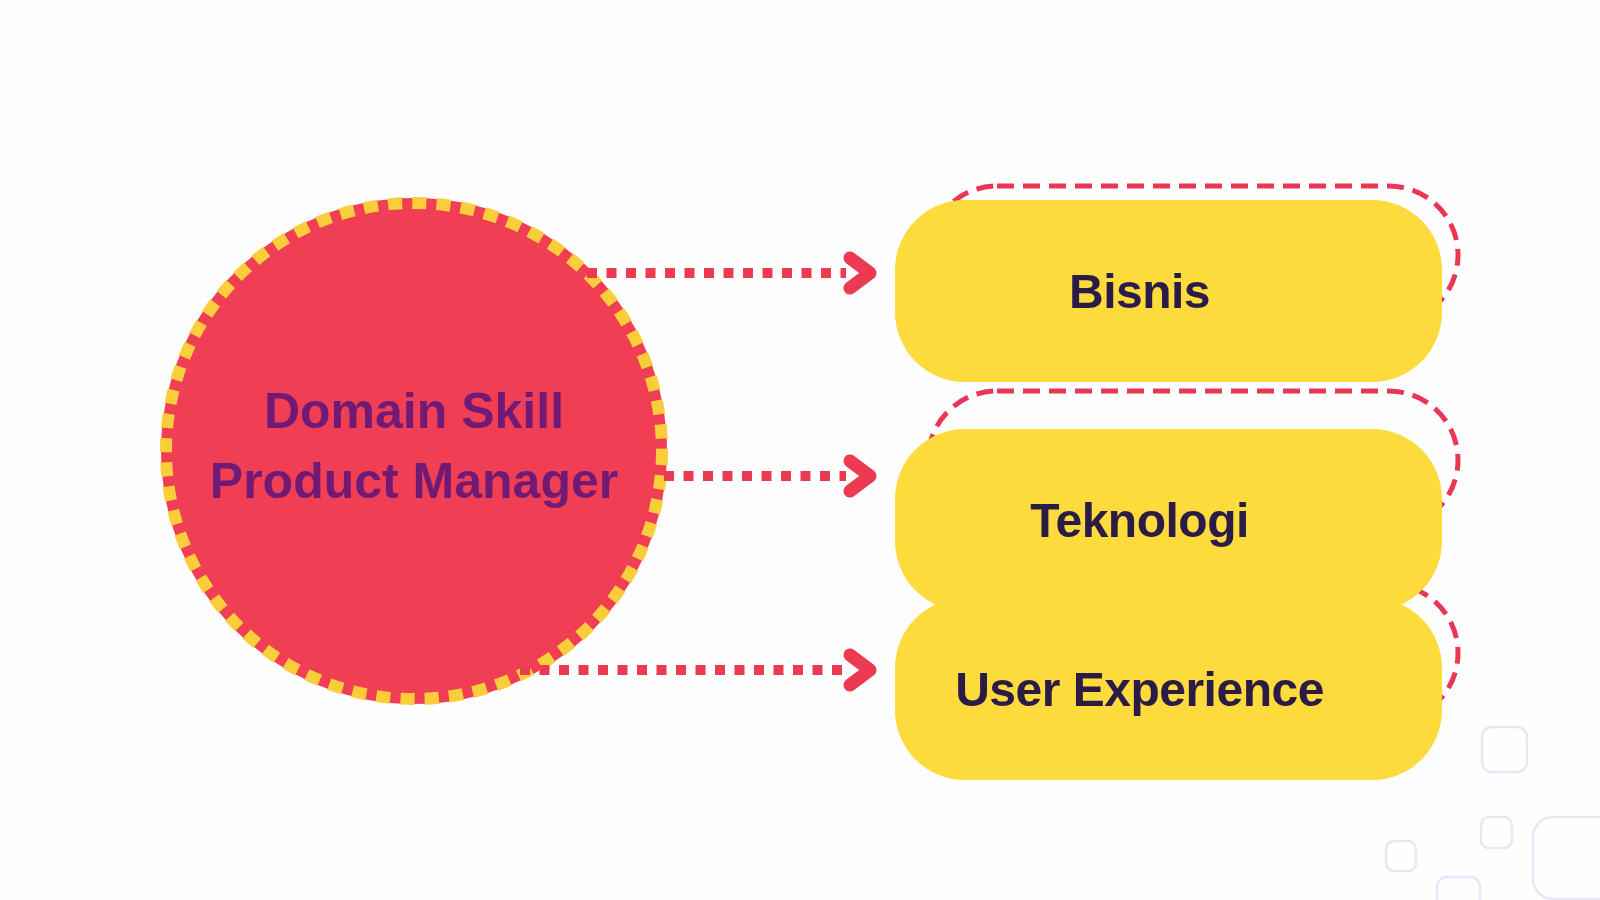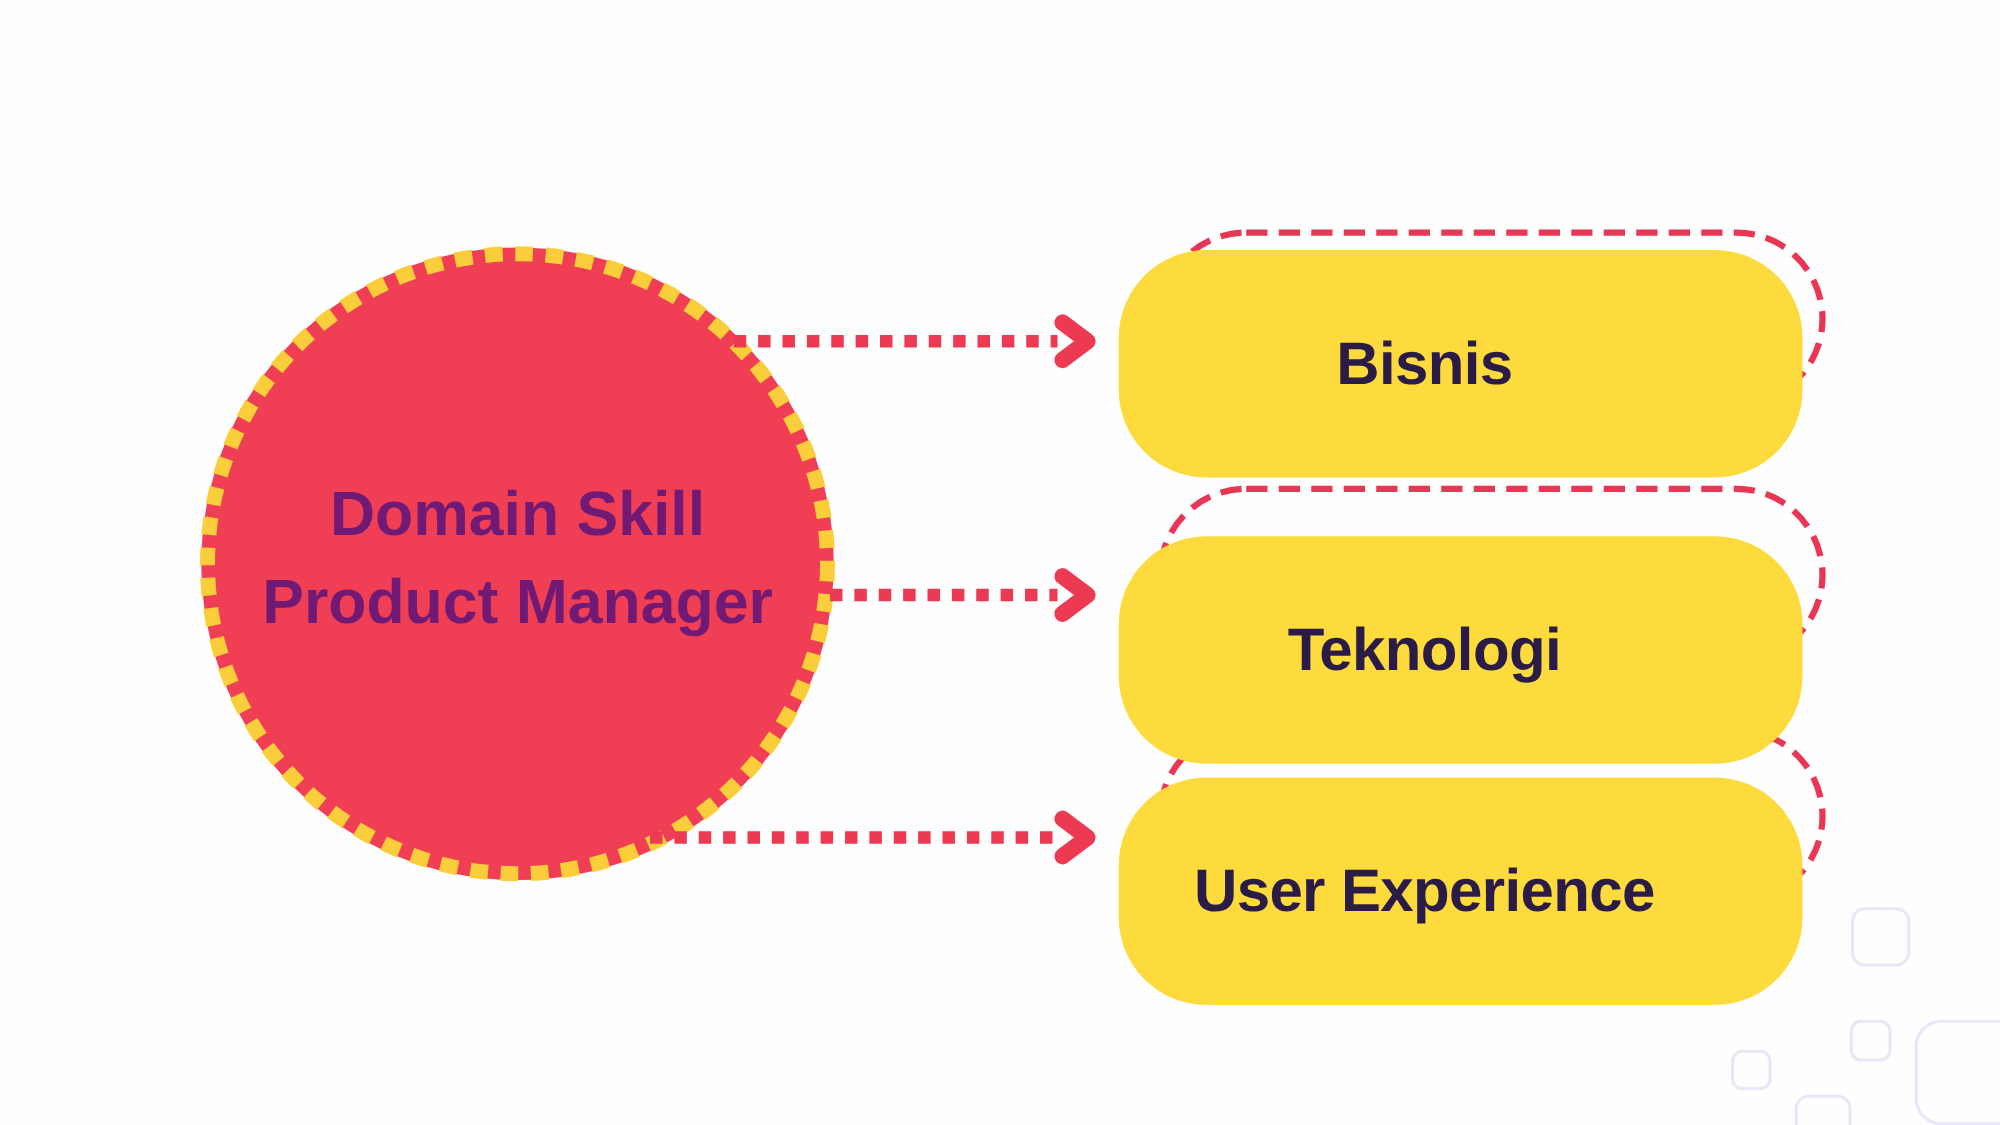--- a/index.html
+++ b/index.html
@@ -49,21 +49,21 @@
   }
   .pill-label {
     color: #2A1C47;
     font-size: 48px;
     font-weight: 700;
     letter-spacing: -0.5px;
     white-space: nowrap;
   }
   .pill-bisnis      { top: 200px; }
   .pill-teknologi   { top: 405px; margin-top: 24px; }
-  .pill-user-exp    { top: 598px; margin-top: 24px; }
+  .pill-user-exp    { top: 598px; }
 </style>
 </head>
 <body>
 
 <div class="canvas">
 
   <svg class="diagram-svg" width="1600" height="900" viewBox="0 0 1600 900">
 
     <g fill="none" stroke="#E9E6F7" stroke-width="2.5">
       <rect x="1482" y="727" width="45" height="45" rx="10"></rect>

